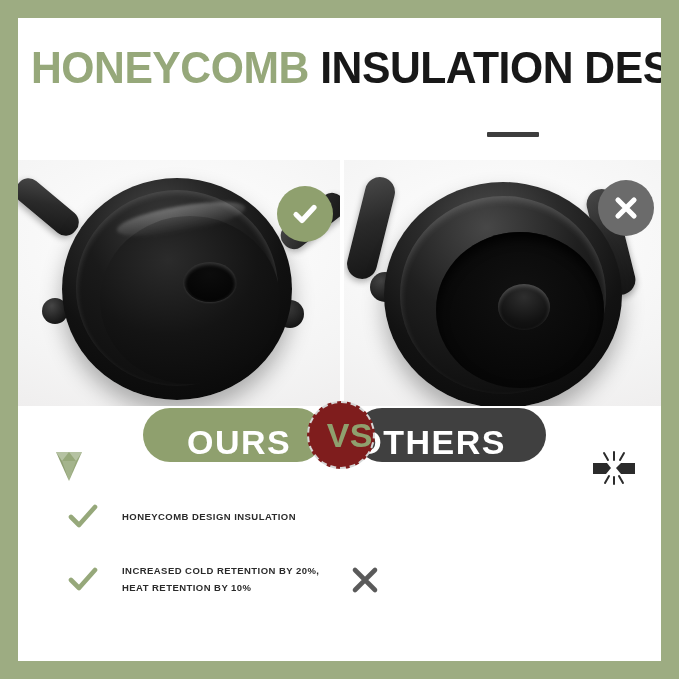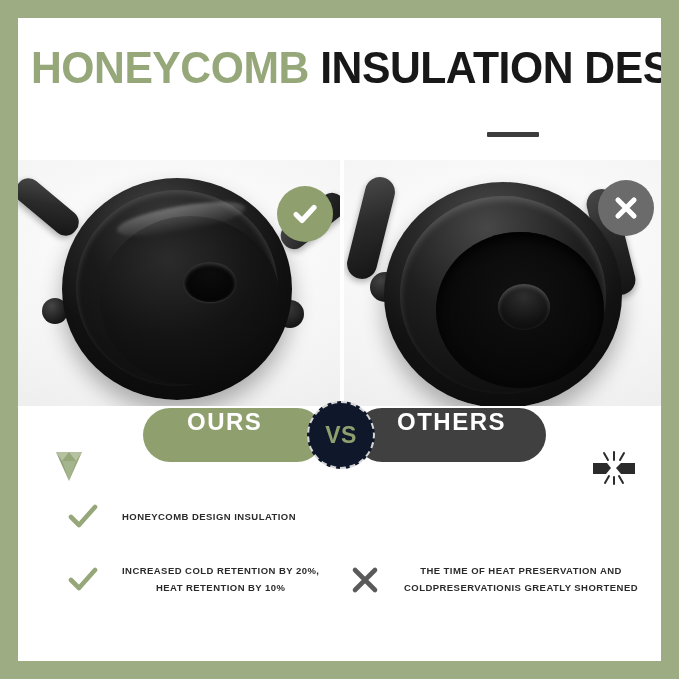--- a/index.html
+++ b/index.html
@@ -212,24 +212,24 @@
   .badge-check { left: 259px; top: 26px; background: #8fa06e; }
   .badge-x     { left: 254px; top: 20px; background: #6b6b6b; }
 
   
   .pill {
     position: absolute;
     top: 390px;
     height: 54px;
     border-radius: 27px;
     display: flex;
-    align-items: flex-start;
+    align-items: flex-end;
     color: #ffffff;
     font-weight: bold;
-    font-size: 24px;
+    font-size: 34px;
     letter-spacing: 1.5px;
   }
   .pill-ours {
     left: 125px;
     width: 181px;
     background: #8fa06e;
     justify-content: flex-start;
     padding-left: 44px;
     box-sizing: border-box;
   }
@@ -241,28 +241,28 @@
     padding-right: 40px;
     box-sizing: border-box;
   }
   .vs-circle {
     position: absolute;
     left: 289px;
     top: 383px;
     width: 68px;
     height: 68px;
     border-radius: 50%;
-    background: #0f172a;
+    background: #7f1d1d;
     border: 2px dashed #d6d6d6;
     display: flex;
     align-items: center;
-    justify-content: center;
+    justify-content: flex-end;
     color: #8fa06e;
     font-weight: bold;
-    font-size: 23px;
+    font-size: 34px;
     letter-spacing: 0.5px;
     box-sizing: border-box;
   }
 
   
   .feature {
     position: absolute;
     display: flex;
     align-items: center;
   }
@@ -275,21 +275,20 @@
     justify-content: center;
   }
   .feature-text {
     margin-left: 22px;
     font-size: 9.5px;
     font-weight: bold;
     letter-spacing: 0.45px;
     color: #2b2b2b;
     line-height: 1.75;
     white-space: pre-line;
-    text-align: center;
   }
   .col-left  { left: 48px; width: 290px; }
   .col-right { left: 330px; width: 300px; }
   .row-1 { top: 482px; }
   .row-2 { top: 545px; }
 
   .deco {
     position: absolute;
   }
   .deco-gem { left: 31px; top: 430px; }
@@ -405,18 +404,16 @@
 HEAT RETENTION BY 10%</span>
     </div>
 
 
     <div class="feature col-right row-2">
       <span class="feature-icon">
         <svg width="28" height="28" viewBox="0 0 28 28" aria-hidden="true">
           <path d="M4 4 L24 24 M24 4 L4 24" fill="none" stroke="#5a5a5a" stroke-width="4.6" stroke-linecap="round"></path>
         </svg>
       </span>
-      <span class="feature-text">THE TIME OF HEAT PRESERVATION AND
-COLDPRESERVATIONIS GREATLY SHORTENED</span>
     </div>
 
   </div>
 </div>
 
 </body></html>

